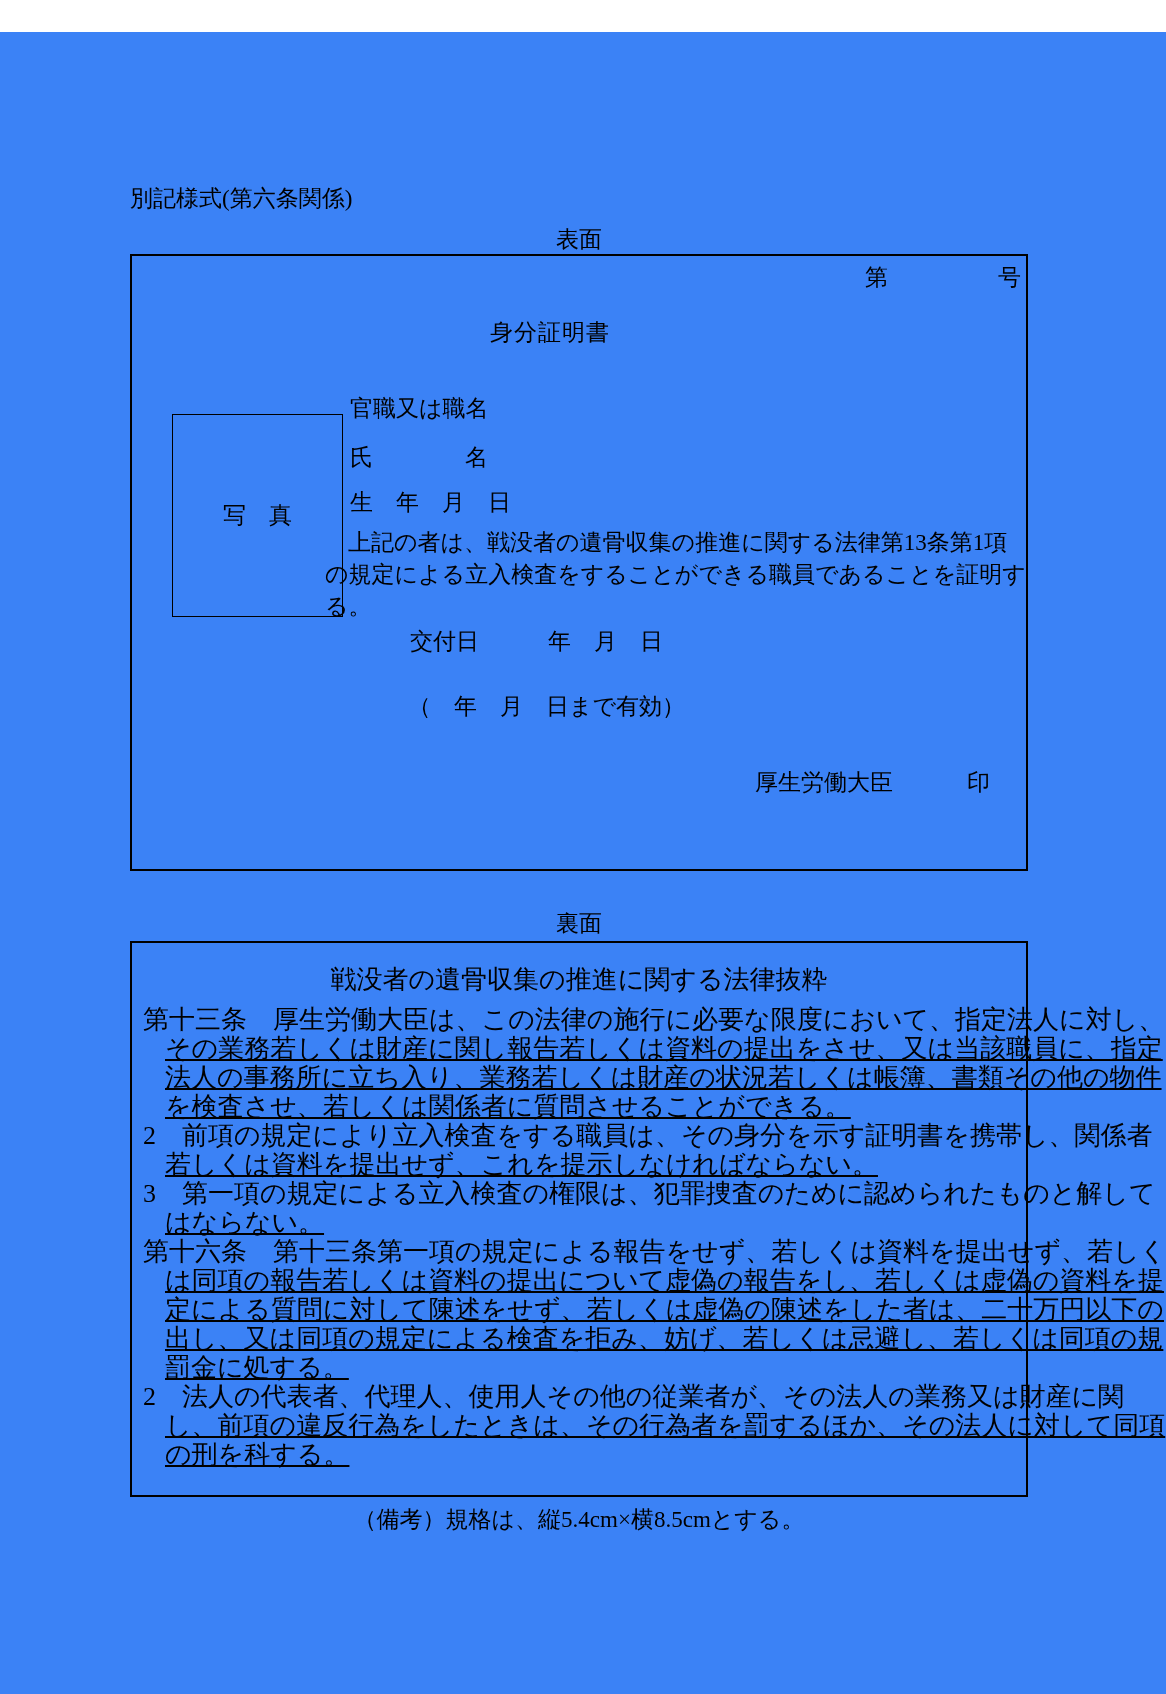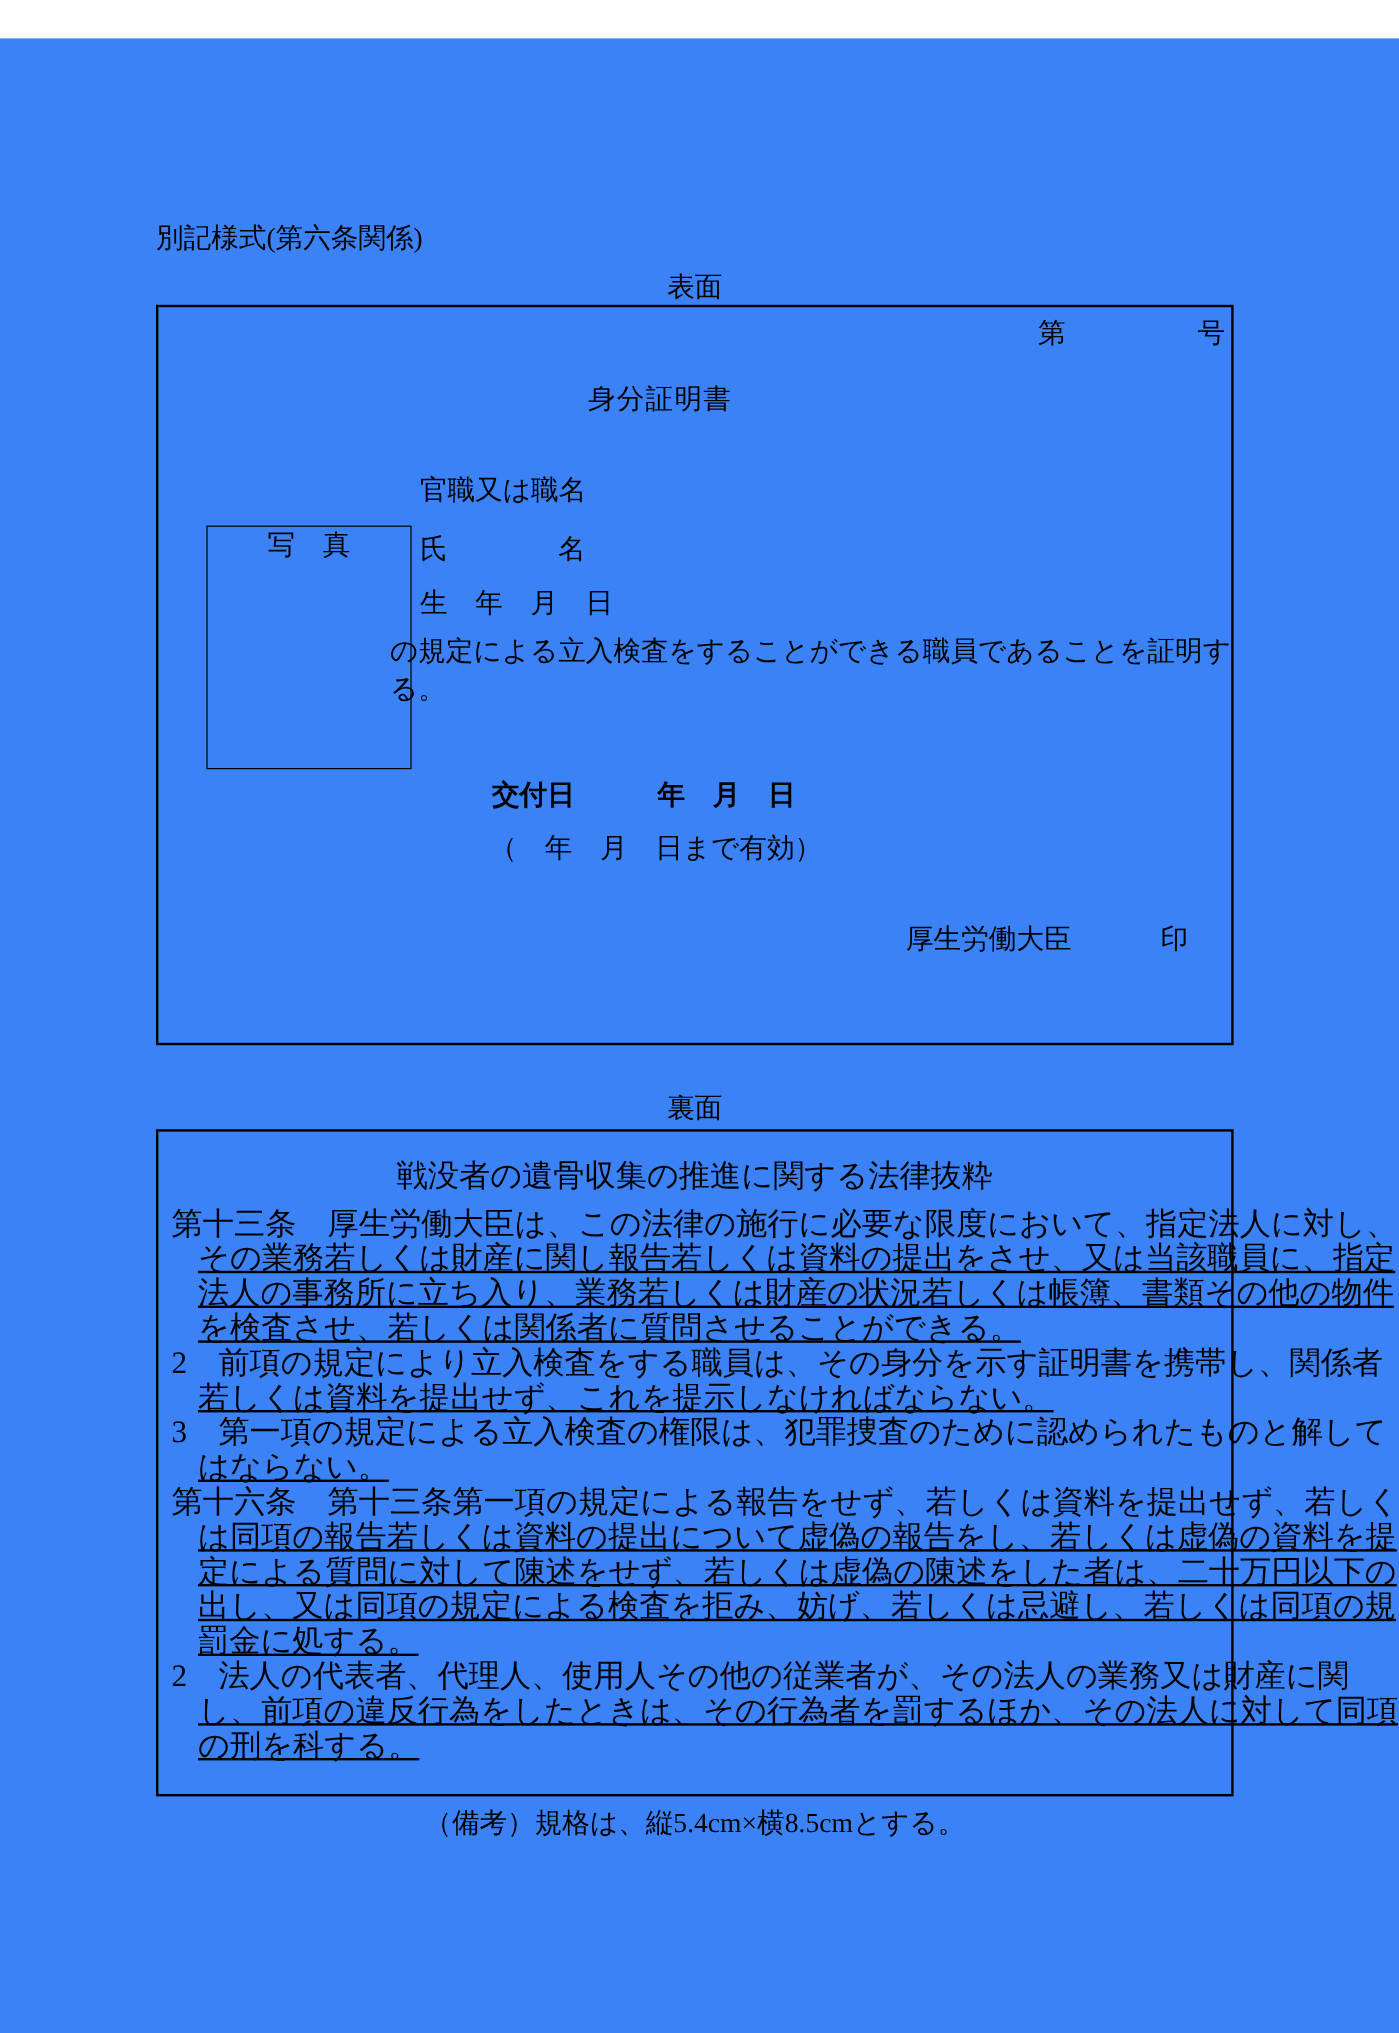--- a/index.html
+++ b/index.html
@@ -29,35 +29,35 @@
     box-sizing: border-box;
   }
   .front-box .inner { position: absolute; inset: 0; }
 
   .num-prefix { left: 733px; top: 6px; }
   .num-suffix { left: 866px; top: 6px; }
   .card-title { left: 358px; top: 61px; letter-spacing: 1px; }
 
   .photo-box {
     position: absolute;
-    left: 40px; top: 182px;
+    left: 40px; top: 158px;
     width: 171px; height: 203px;
     border: 1px solid #000;
     box-sizing: border-box;
-    display: flex; align-items: flex-start; justify-content: center;
+    display: flex; align-items: center; justify-content: center;
   }
 
   .position-label  { left: 218px; top: 137px; }
   .name-label      { left: 218px; top: 186px; }
   .birthdate-label { left: 218px; top: 231px; }
 
   .certify { left: 193px; top: 271px; line-height: 32px; }
   .certify div { white-space: nowrap; }
 
-  .issue-line    { left: 278px; top: 391px; font-weight: bold; }
+  .issue-line    { left: 278px; top: 370px; }
   .validity-line { left: 276px; top: 435px; }
   .minister-label{ left: 623px; top: 511px; }
   .seal-label    { left: 835px; top: 511px; }
 
   .back-box {
     position: absolute;
     left: 130px; top: 909px;
     width: 898px; height: 556px;
     border: 2px solid #000;
     box-sizing: border-box;
@@ -88,20 +88,21 @@
 
       <div class="photo-box">
         <span>写　真</span>
       </div>
 
       <div class="abs position-label">官職又は職名</div>
       <div class="abs name-label">氏　　　　名</div>
       <div class="abs birthdate-label">生　年　月　日</div>
 
       <div class="abs certify">
+        <div>　上記の者は、戦没者の遺骨収集の推進に関する法律第13条第1項</div>
         <div>の規定による立入検査をすることができる職員であることを証明す</div>
         <div>る。</div>
       </div>
 
       <div class="abs issue-line">交付日　　　年　月　日</div>
       <div class="abs validity-line">（　年　月　日まで有効）</div>
 
       <div class="abs minister-label">厚生労働大臣</div>
       <div class="abs seal-label">印</div>
     </div>

